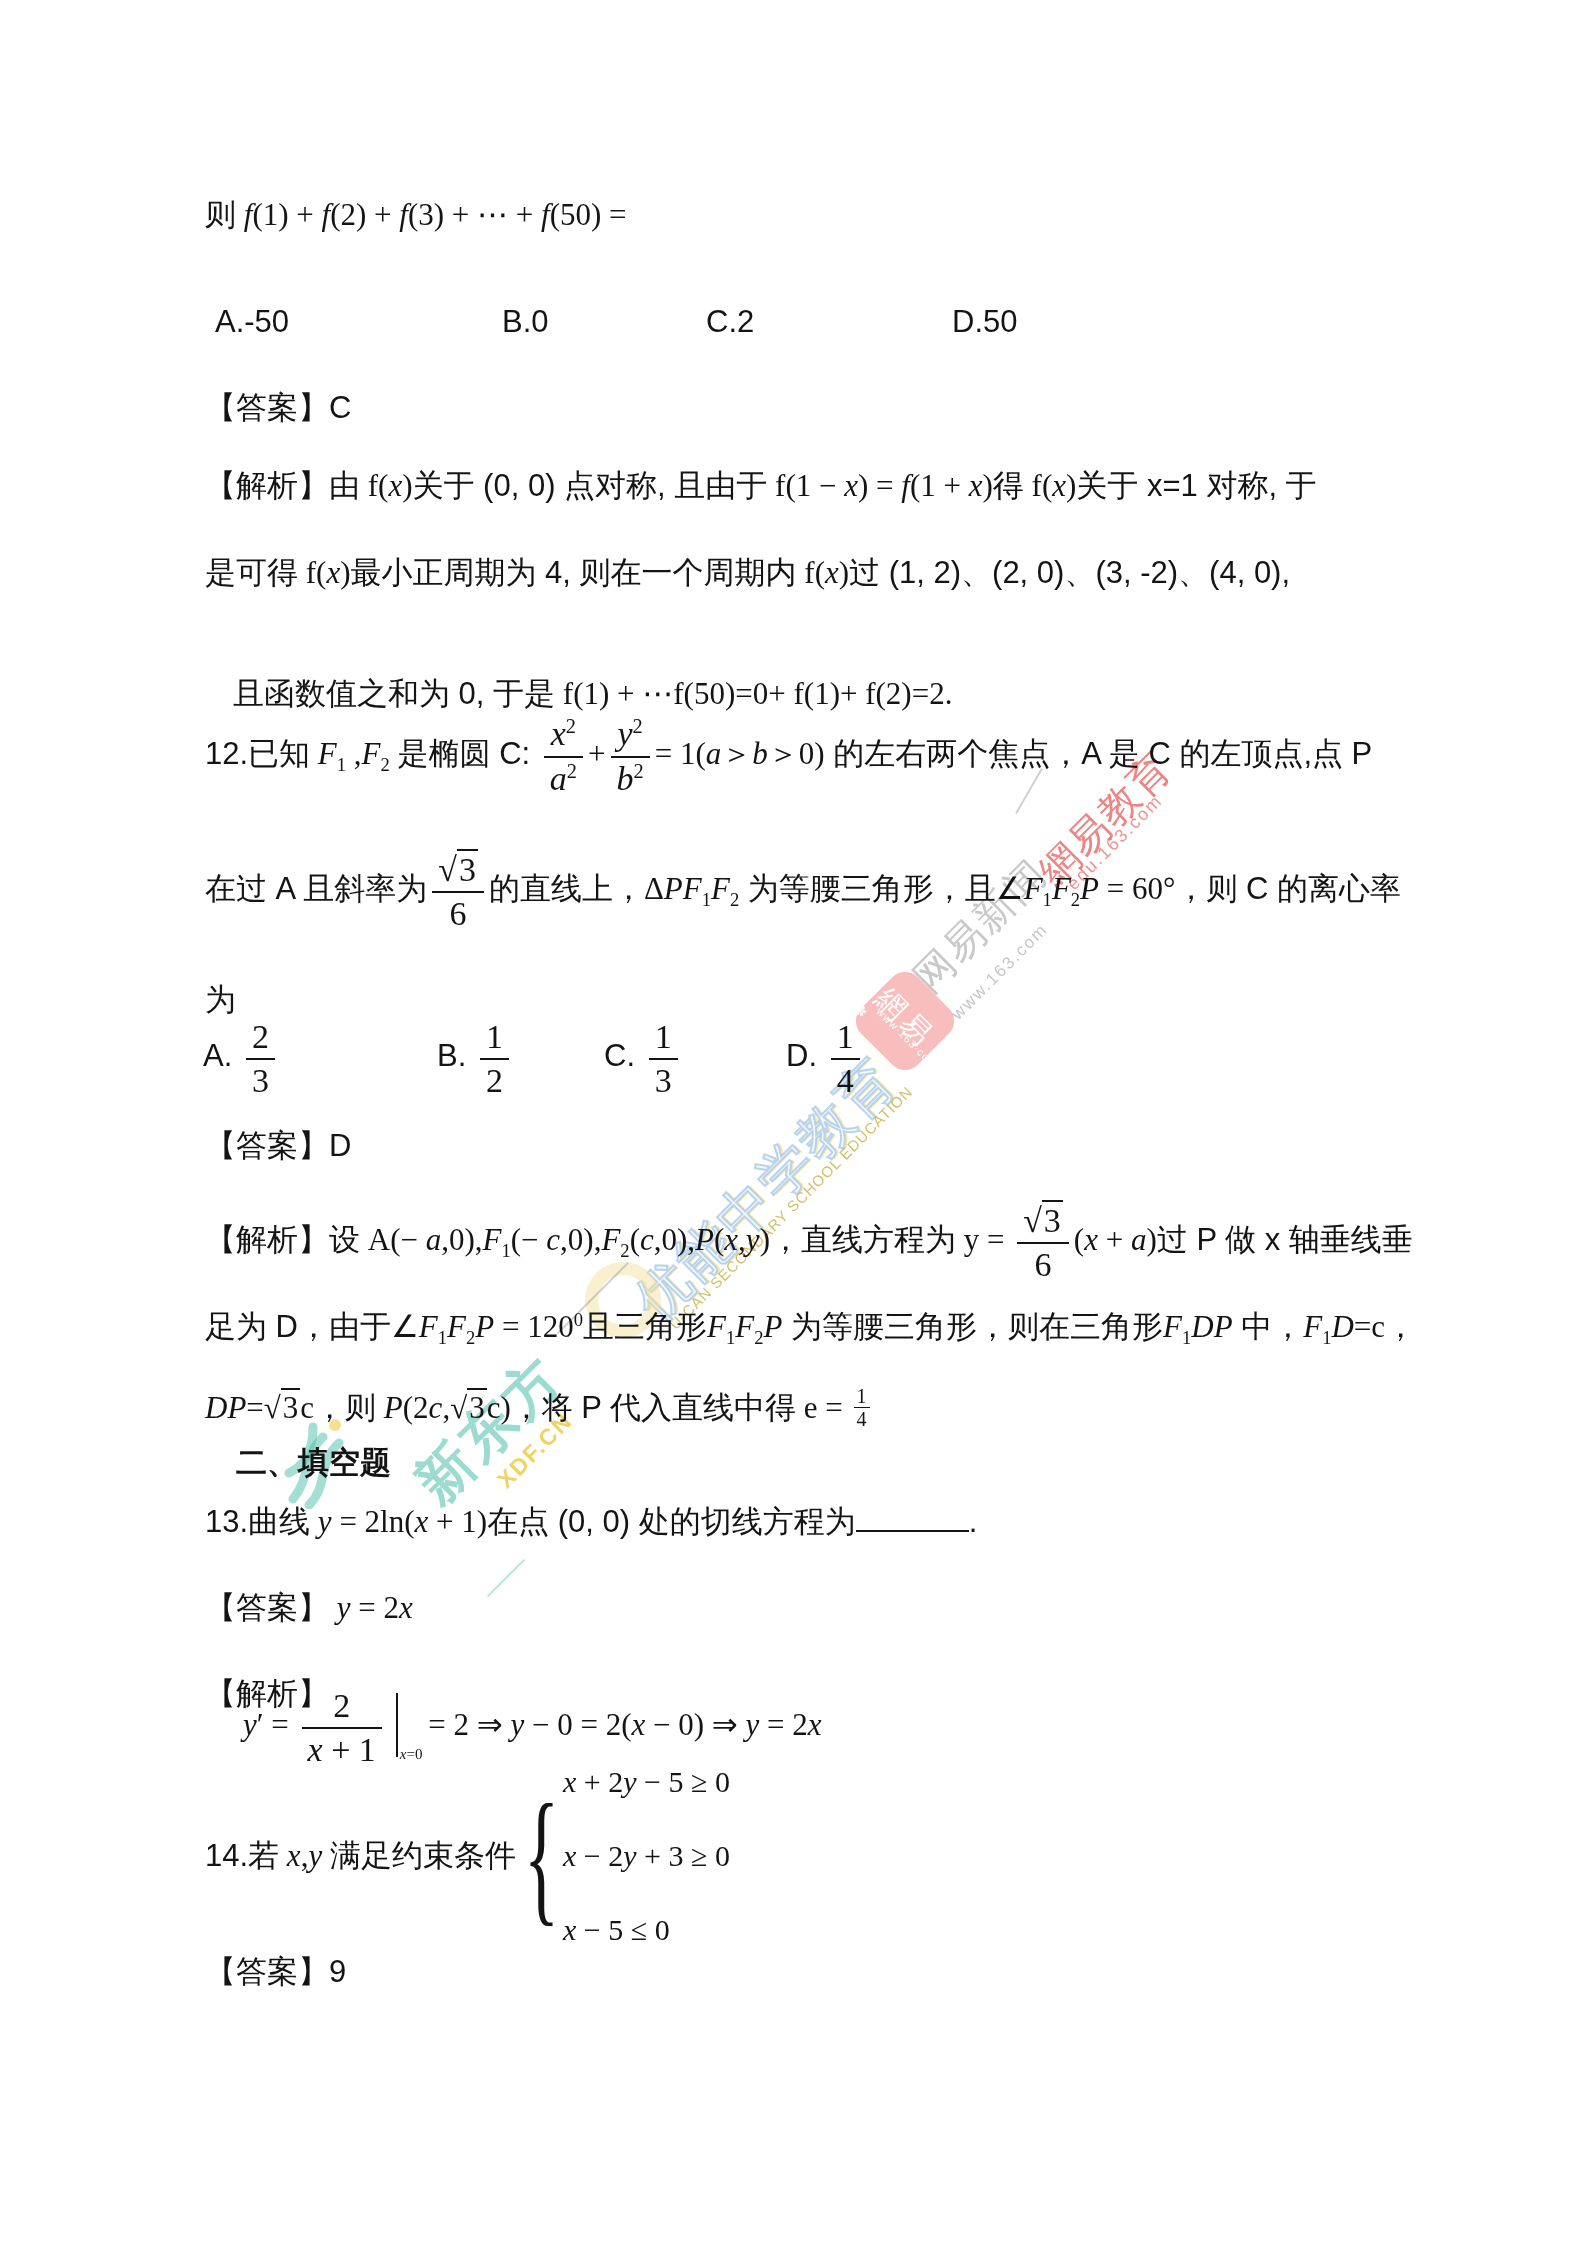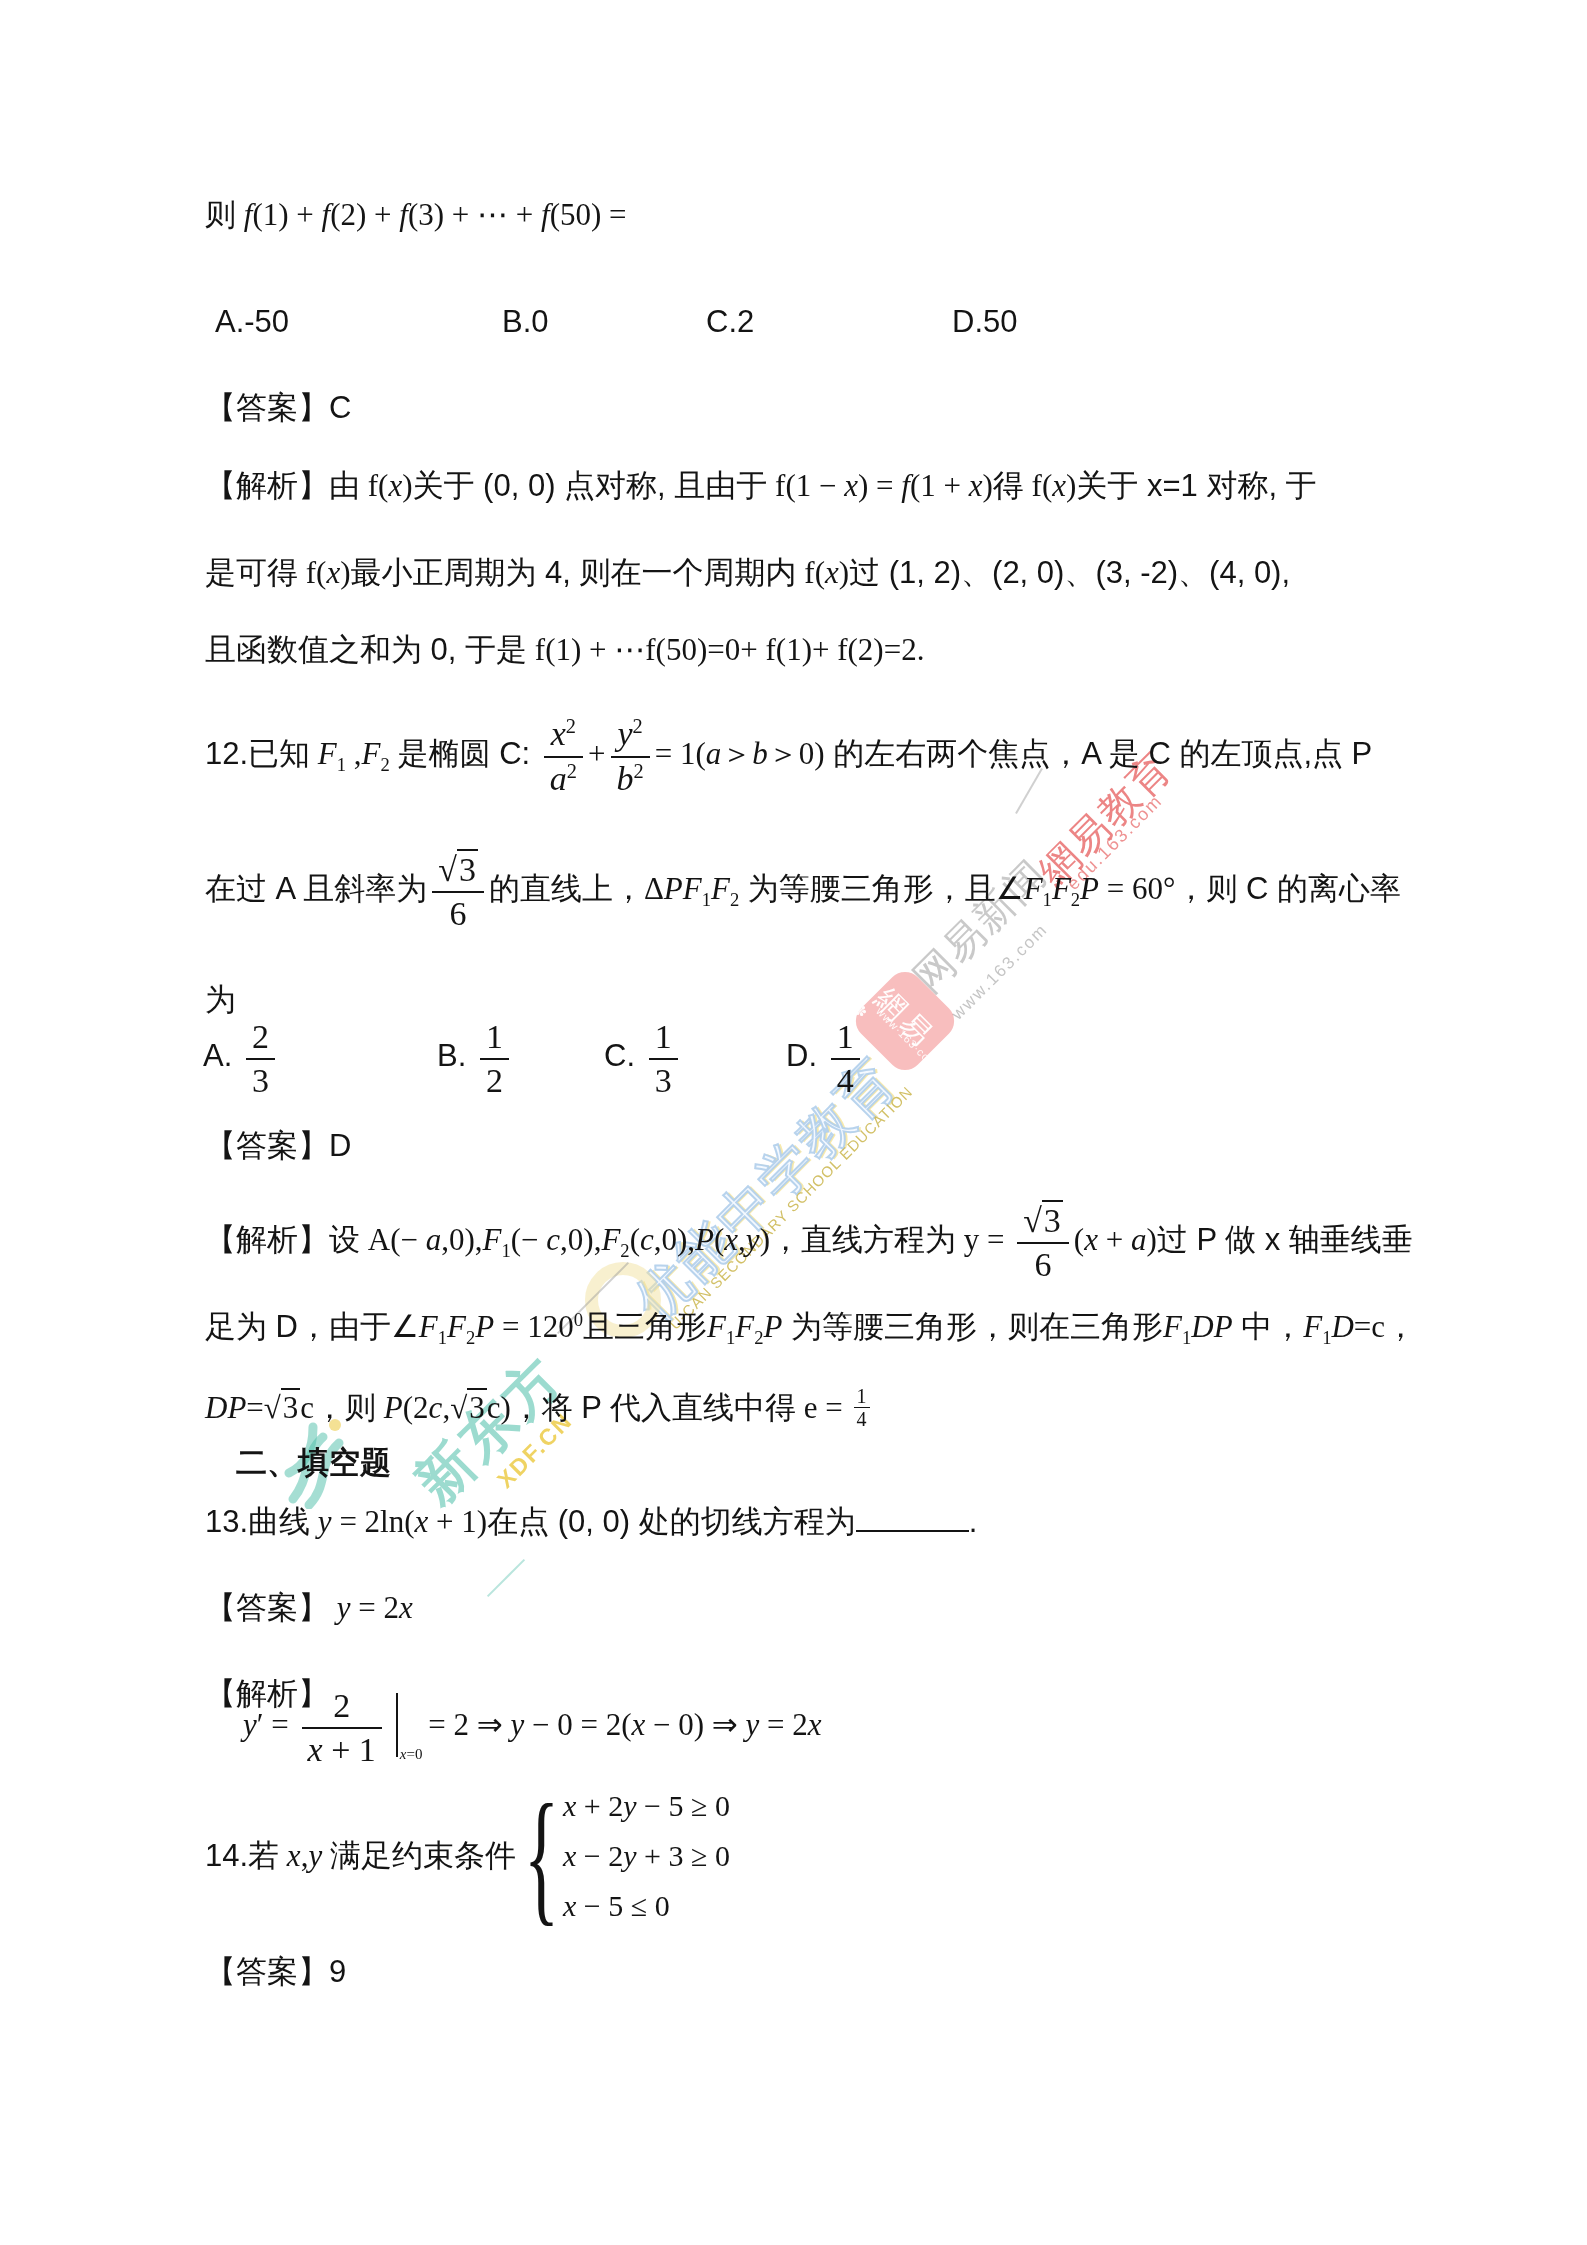--- a/index.html
+++ b/index.html
@@ -17,21 +17,21 @@
   .frac.sm .num{padding:0 3px 1px;} .frac.sm .den{border-top-width:1.5px;padding:1px 3px 0;}
   .sqrt{white-space:nowrap;}
   .sqrt .rad{border-top:2px solid #141414;padding:0 2px;}
   .eval{display:inline-block;vertical-align:middle;margin-left:9px;}
   .ebar{display:inline-block;width:2px;height:64px;background:#141414;vertical-align:middle;}
   .eval sub{font-size:15px;position:relative;top:20px;left:2px;}
   .blank{display:inline-block;border-bottom:2px solid #141414;height:10px;}
   .b13{width:113px;} .b14{width:110px;}
   .optspan{position:absolute;top:0;}
   .bold{font-weight:bold;margin-left:31px;}
-  .sys{display:inline-flex;flex-direction:column;font-family:"Liberation Serif",serif;font-size:30px;line-height:50px;text-align:left;}
+  .sys{display:inline-flex;flex-direction:column;font-family:"Liberation Serif",serif;font-size:30px;line-height:50px;text-align:left;gap:24px;}
   .brace{font-family:"Liberation Serif",serif;font-size:148px;font-weight:300;line-height:1;
          transform:scaleX(.5);margin:0 -14px 0 -10px;color:#141414;}
   .flexrow{display:flex;align-items:center;}
   
   .wm{position:absolute;transform:rotate(-45deg);white-space:nowrap;text-align:center;pointer-events:none;}
   .wm-ne-edu{left:1005px;top:792px;width:200px;font-size:40px;letter-spacing:2px;color:rgba(231,102,102,.8);}
   .wm-ne-edu-sub{left:1030px;top:832px;width:170px;font-size:18px;letter-spacing:2px;color:rgba(233,115,115,.78);}
   .wm-ne-news{left:885px;top:898px;width:190px;font-size:40px;letter-spacing:2px;color:rgba(148,148,148,.5);}
   .wm-ne-news-sub{left:915px;top:962px;width:170px;font-size:17px;letter-spacing:2px;color:rgba(150,150,150,.55);}
   .wm-ucan{left:600px;top:1165px;width:310px;font-size:54px;letter-spacing:3px;color:#f4f9ff;
@@ -102,21 +102,21 @@
       <span class="optspan" style="left:215px;">A.-50</span>
       <span class="optspan" style="left:502px;">B.0</span>
       <span class="optspan" style="left:706px;">C.2</span>
       <span class="optspan" style="left:952px;">D.50</span>
     </div>
 
     <div class="row" style="top:386px;">【答案】C</div>
 
     <div class="row" style="top:464px;">【解析】由<span class="m"> f(<i>x</i>)</span>关于 (0, 0) 点对称, 且由于<span class="m"> f(1 − <i>x</i>) = <i>f</i>(1 + <i>x</i>)</span>得<span class="m"> f(<i>x</i>)</span>关于 x=1 对称, 于</div>
     <div class="row" style="top:551px;">是可得<span class="m"> f(<i>x</i>)</span>最小正周期为 4, 则在一个周期内<span class="m"> f(<i>x</i>)</span>过 (1, 2)、(2, 0)、(3, -2)、(4, 0),</div>
-    <div class="row" style="top:628px;">且函数值之和为 0, 于是<span class="m"> f(1) + ⋯f(50)=0+ f(1)+ f(2)=2.</span></div>
+    <div class="row" style="top:672px;margin-left:28px;">且函数值之和为 0, 于是<span class="m"> f(1) + ⋯f(50)=0+ f(1)+ f(2)=2.</span></div>
 
     <div class="row" style="top:706px;line-height:96px;">12.已知<span class="m"> <i>F</i><sub>1</sub> ,<i>F</i><sub>2</sub> </span>是椭圆 C: <span class="m"><span class="frac"><span class="num"><i>x</i><sup>2</sup></span><span class="den"><i>a</i><sup>2</sup></span></span>+<span class="frac"><span class="num"><i>y</i><sup>2</sup></span><span class="den"><i>b</i><sup>2</sup></span></span>= 1(<i>a</i>＞<i>b</i>＞0)</span> 的左右两个焦点，A 是 C 的左顶点,点 P</div>
     <div class="row" style="top:836px;line-height:105px;">在过 A 且斜率为<span class="m"><span class="frac"><span class="num"><span class="sqrt">√<span class="rad">3</span></span></span><span class="den">6</span></span></span>的直线上，<span class="m">Δ<i>PF</i><sub>1</sub><i>F</i><sub>2</sub></span> 为等腰三角形，且<span class="m">∠<i>F</i><sub>1</sub><i>F</i><sub>2</sub><i>P</i> = 60°</span>，则 C 的离心率</div>
     <div class="row" style="top:978px;">为</div>
 
     <div class="row" style="top:1012px;left:0;width:1587px;line-height:88px;">
       <span class="optspan" style="left:203px;">A. <span class="m"><span class="frac"><span class="num">2</span><span class="den">3</span></span></span></span>
       <span class="optspan" style="left:437px;">B. <span class="m"><span class="frac"><span class="num">1</span><span class="den">2</span></span></span></span>
       <span class="optspan" style="left:604px;">C. <span class="m"><span class="frac"><span class="num">1</span><span class="den">3</span></span></span></span>
       <span class="optspan" style="left:786px;">D. <span class="m"><span class="frac"><span class="num">1</span><span class="den">4</span></span></span></span>

